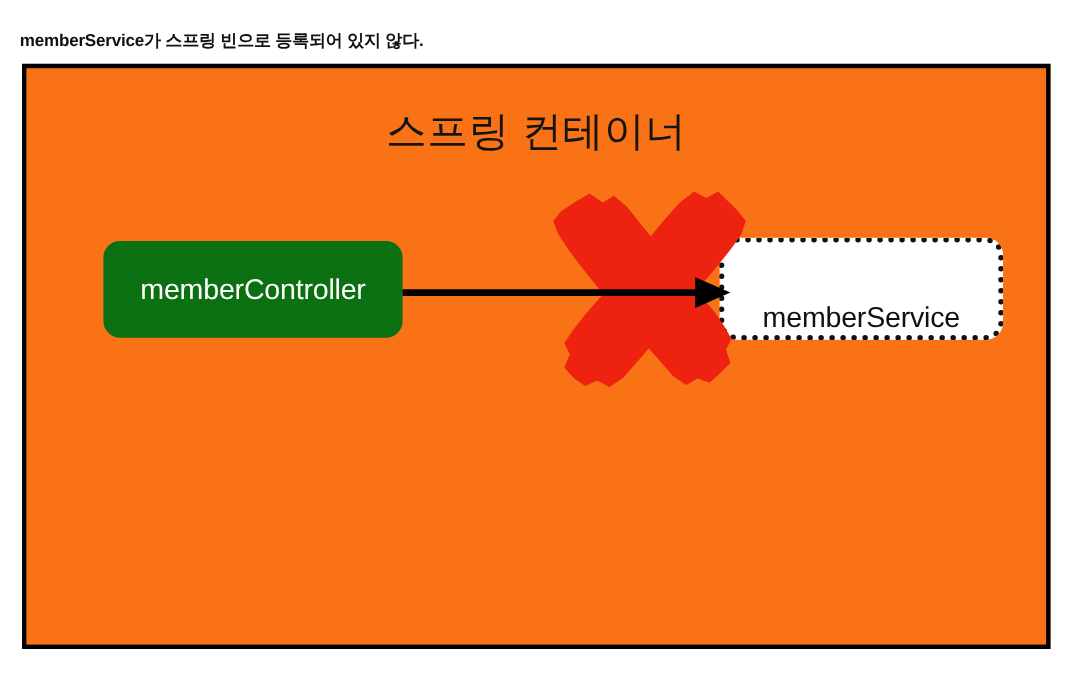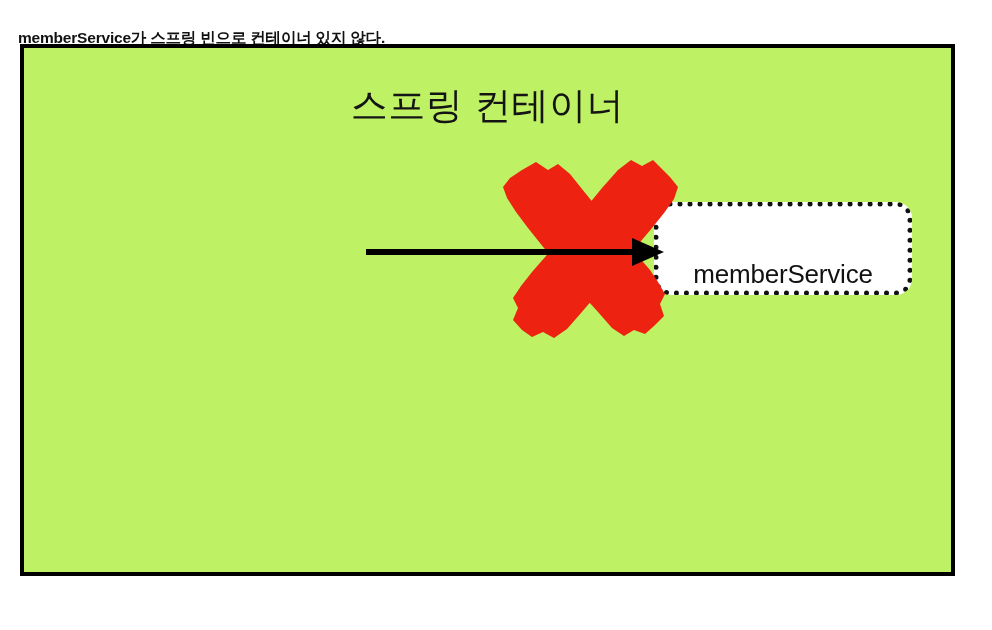--- a/index.html
+++ b/index.html
@@ -25,26 +25,26 @@
     color: #111111;
     letter-spacing: -0.2px;
     white-space: nowrap;
     line-height: 1.25;
   }
 
   
   #container-frame {
     position: absolute;
     left: 20px;
-    top: 44px;
+    top: 58px;
     width: 935px;
     height: 532px;
     border: 4px solid #000000;
     box-sizing: border-box;
-    background: #bef264;
+    background: #f97316;
     padding-left: 25px;
   }
 
   #container-title {
     position: absolute;
     left: 0;
     right: 0;
     top: 33px;
     text-align: center;
     font-size: 37px;
@@ -104,26 +104,29 @@
     left: 0;
     top: 0;
     width: 935px;
     height: 532px;
     pointer-events: none;
   }
 </style>
 </head>
 <body>
 
-<div id="caption">memberService가 스프링 빈으로 컨테이너 있지 않다.</div>
+<div id="caption">memberService가 스프링 빈으로 등록되어 있지 않다.</div>
 
 <div id="container-frame">
 
   <div id="container-title">스프링 컨테이너</div>
 
+  <div id="member-controller">
+    <span id="member-controller-label">memberController</span>
+  </div>
 
   <div id="member-service">
     <span id="member-service-label">memberService</span>
   </div>
 
   <svg id="overlay" viewBox="0 0 935 532">
 
     <g>
       <path d="M 498 122 L 512 114 L 524 122 L 534 116 L 546 126
                L 562 146 L 580 168 L 598 190 L 614 208 L 626 222

